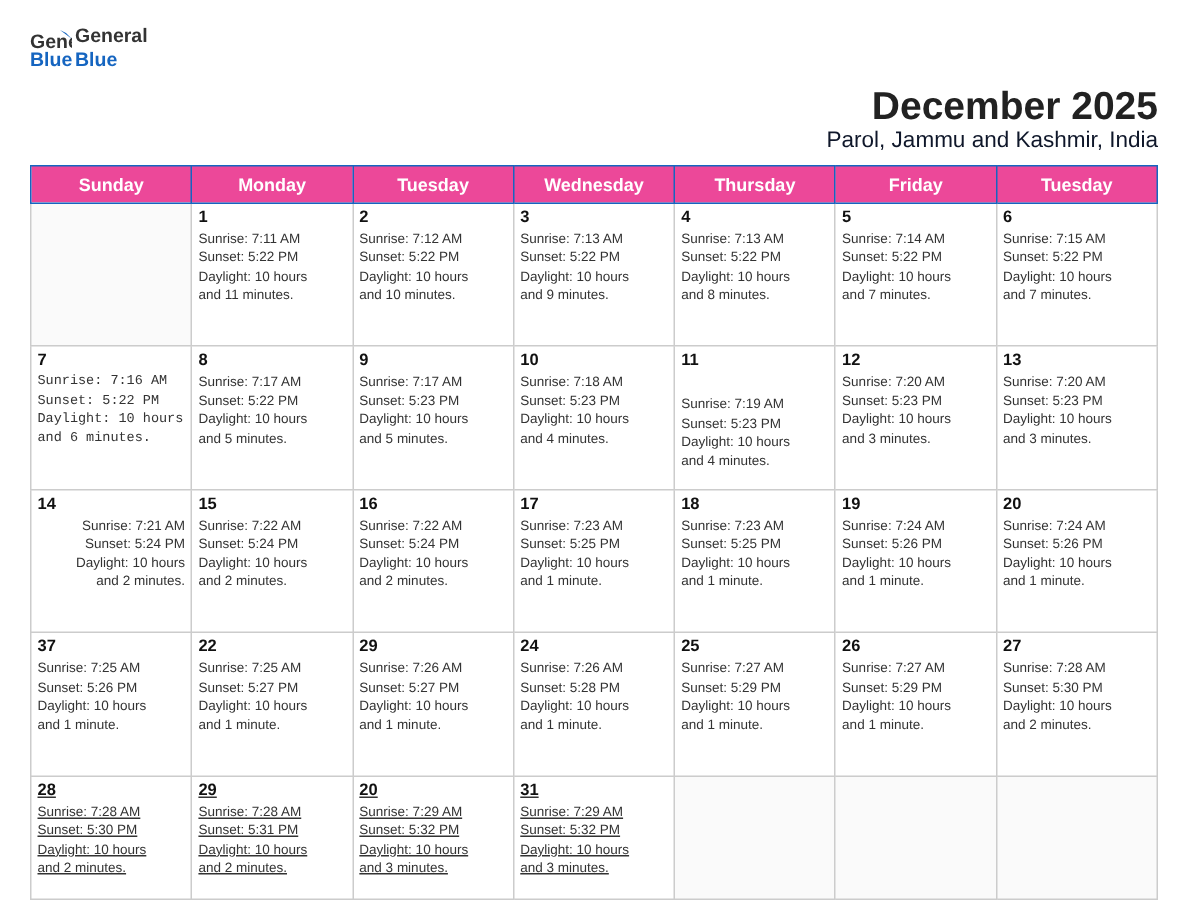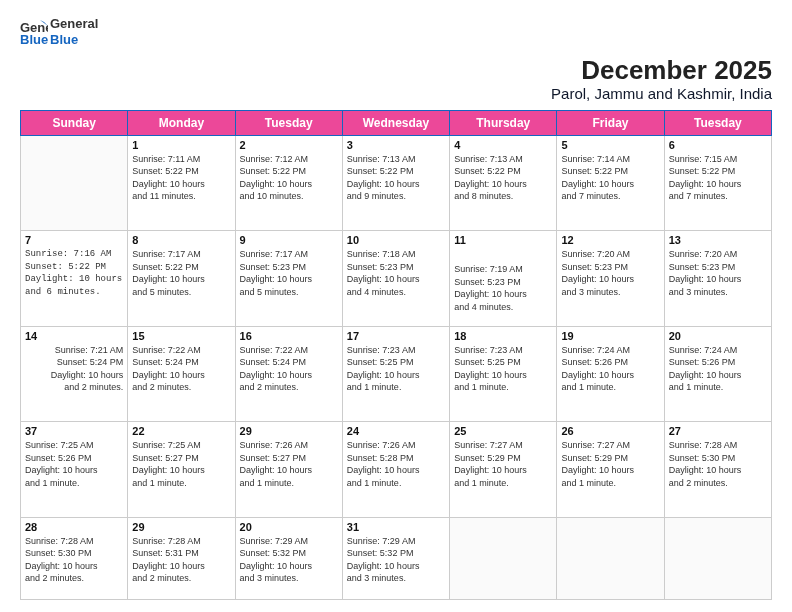--- a/index.html
+++ b/index.html
@@ -81,20 +81,21 @@
     .cell-info {
       font-size: 9px;
       line-height: 1.4;
       color: #333;
     }
     .empty-cell {
       background: #fafafa;
     }
     tr:last-child td {
       height: 76px;
+      text-decoration: underline;
     }
   </style>
 </head>
 <body>
 
 <div class="page">
   <div class="header">
     <div class="logo">
       <svg class="logo-icon" viewBox="0 0 28 28">
         <text x="0" y="14" font-size="13" font-weight="bold" fill="#333">General</text>

